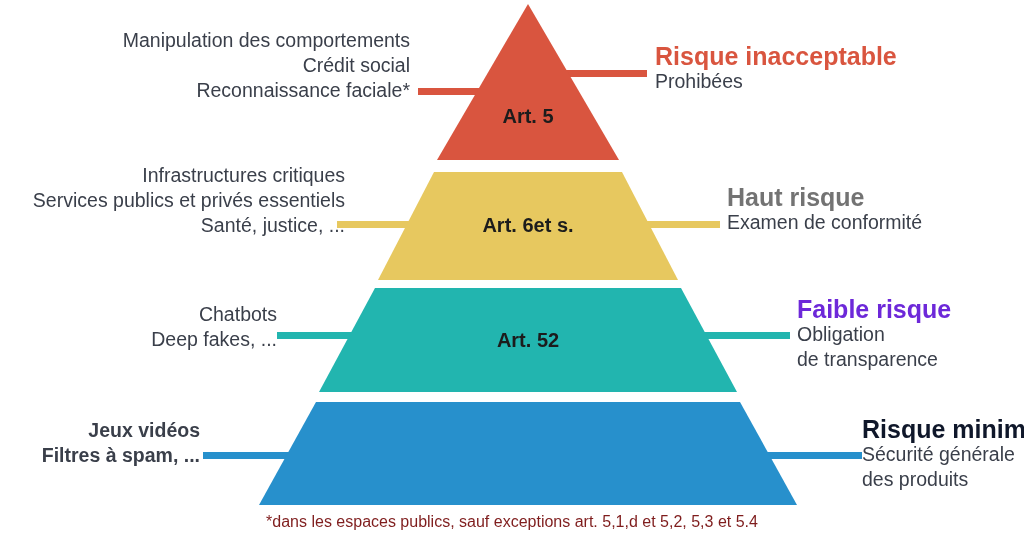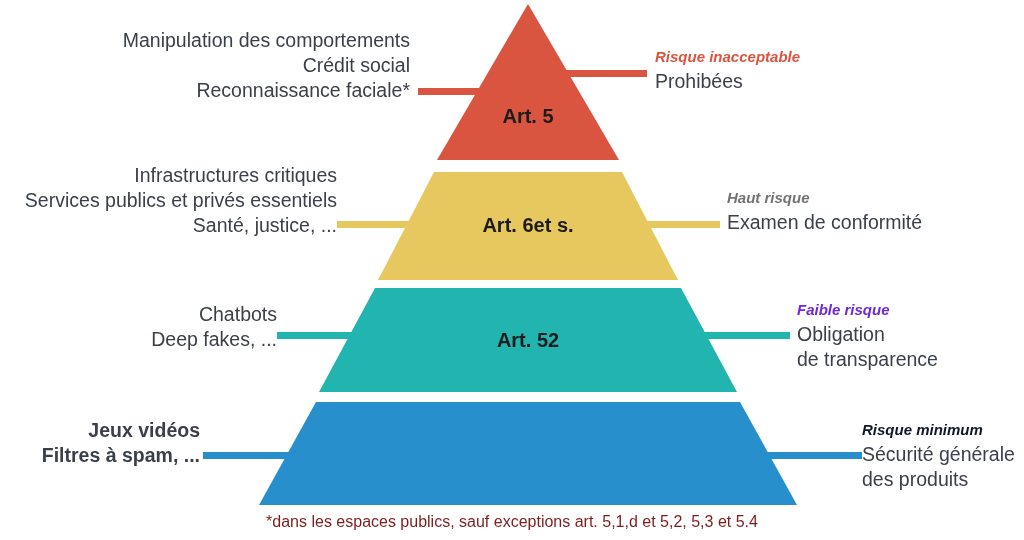--- a/index.html
+++ b/index.html
@@ -37,33 +37,32 @@
     white-space: nowrap;
   }
   .side-text.left {
     text-align: right;
   }
   .side-text.right {
     text-align: left;
   }
   .risk-title {
     font-weight: bold;
-    font-size: 15px;
+    font-size: 25px;
     line-height: 25px;
     white-space: nowrap;
-    font-style: italic;
   }
   .t-red    { color: #d9553f; }
   .t-yellow { color: #737373; }
   .t-teal   { color: #6d28d9; }
   .t-blue   { color: #0f172a; }
 
   
   #label-unacceptable-left { left: 0px;  top: 28px;  width: 410px; }
-  #label-high-left         { left: 0px;  top: 163px; width: 337px; }
+  #label-high-left         { left: 8px;  top: 163px; width: 337px; }
   #label-low-left          { left: 0px;  top: 302px; width: 277px; }
   #label-minimal-left      { left: 0px;  top: 418px; width: 200px; font-weight: bold; }
 
   
   #label-unacceptable-right { left: 655px; top: 44px;  }
   #label-high-right         { left: 727px; top: 185px; }
   #label-low-right          { left: 797px; top: 297px; }
   #label-minimal-right      { left: 862px; top: 417px; }
 
   

